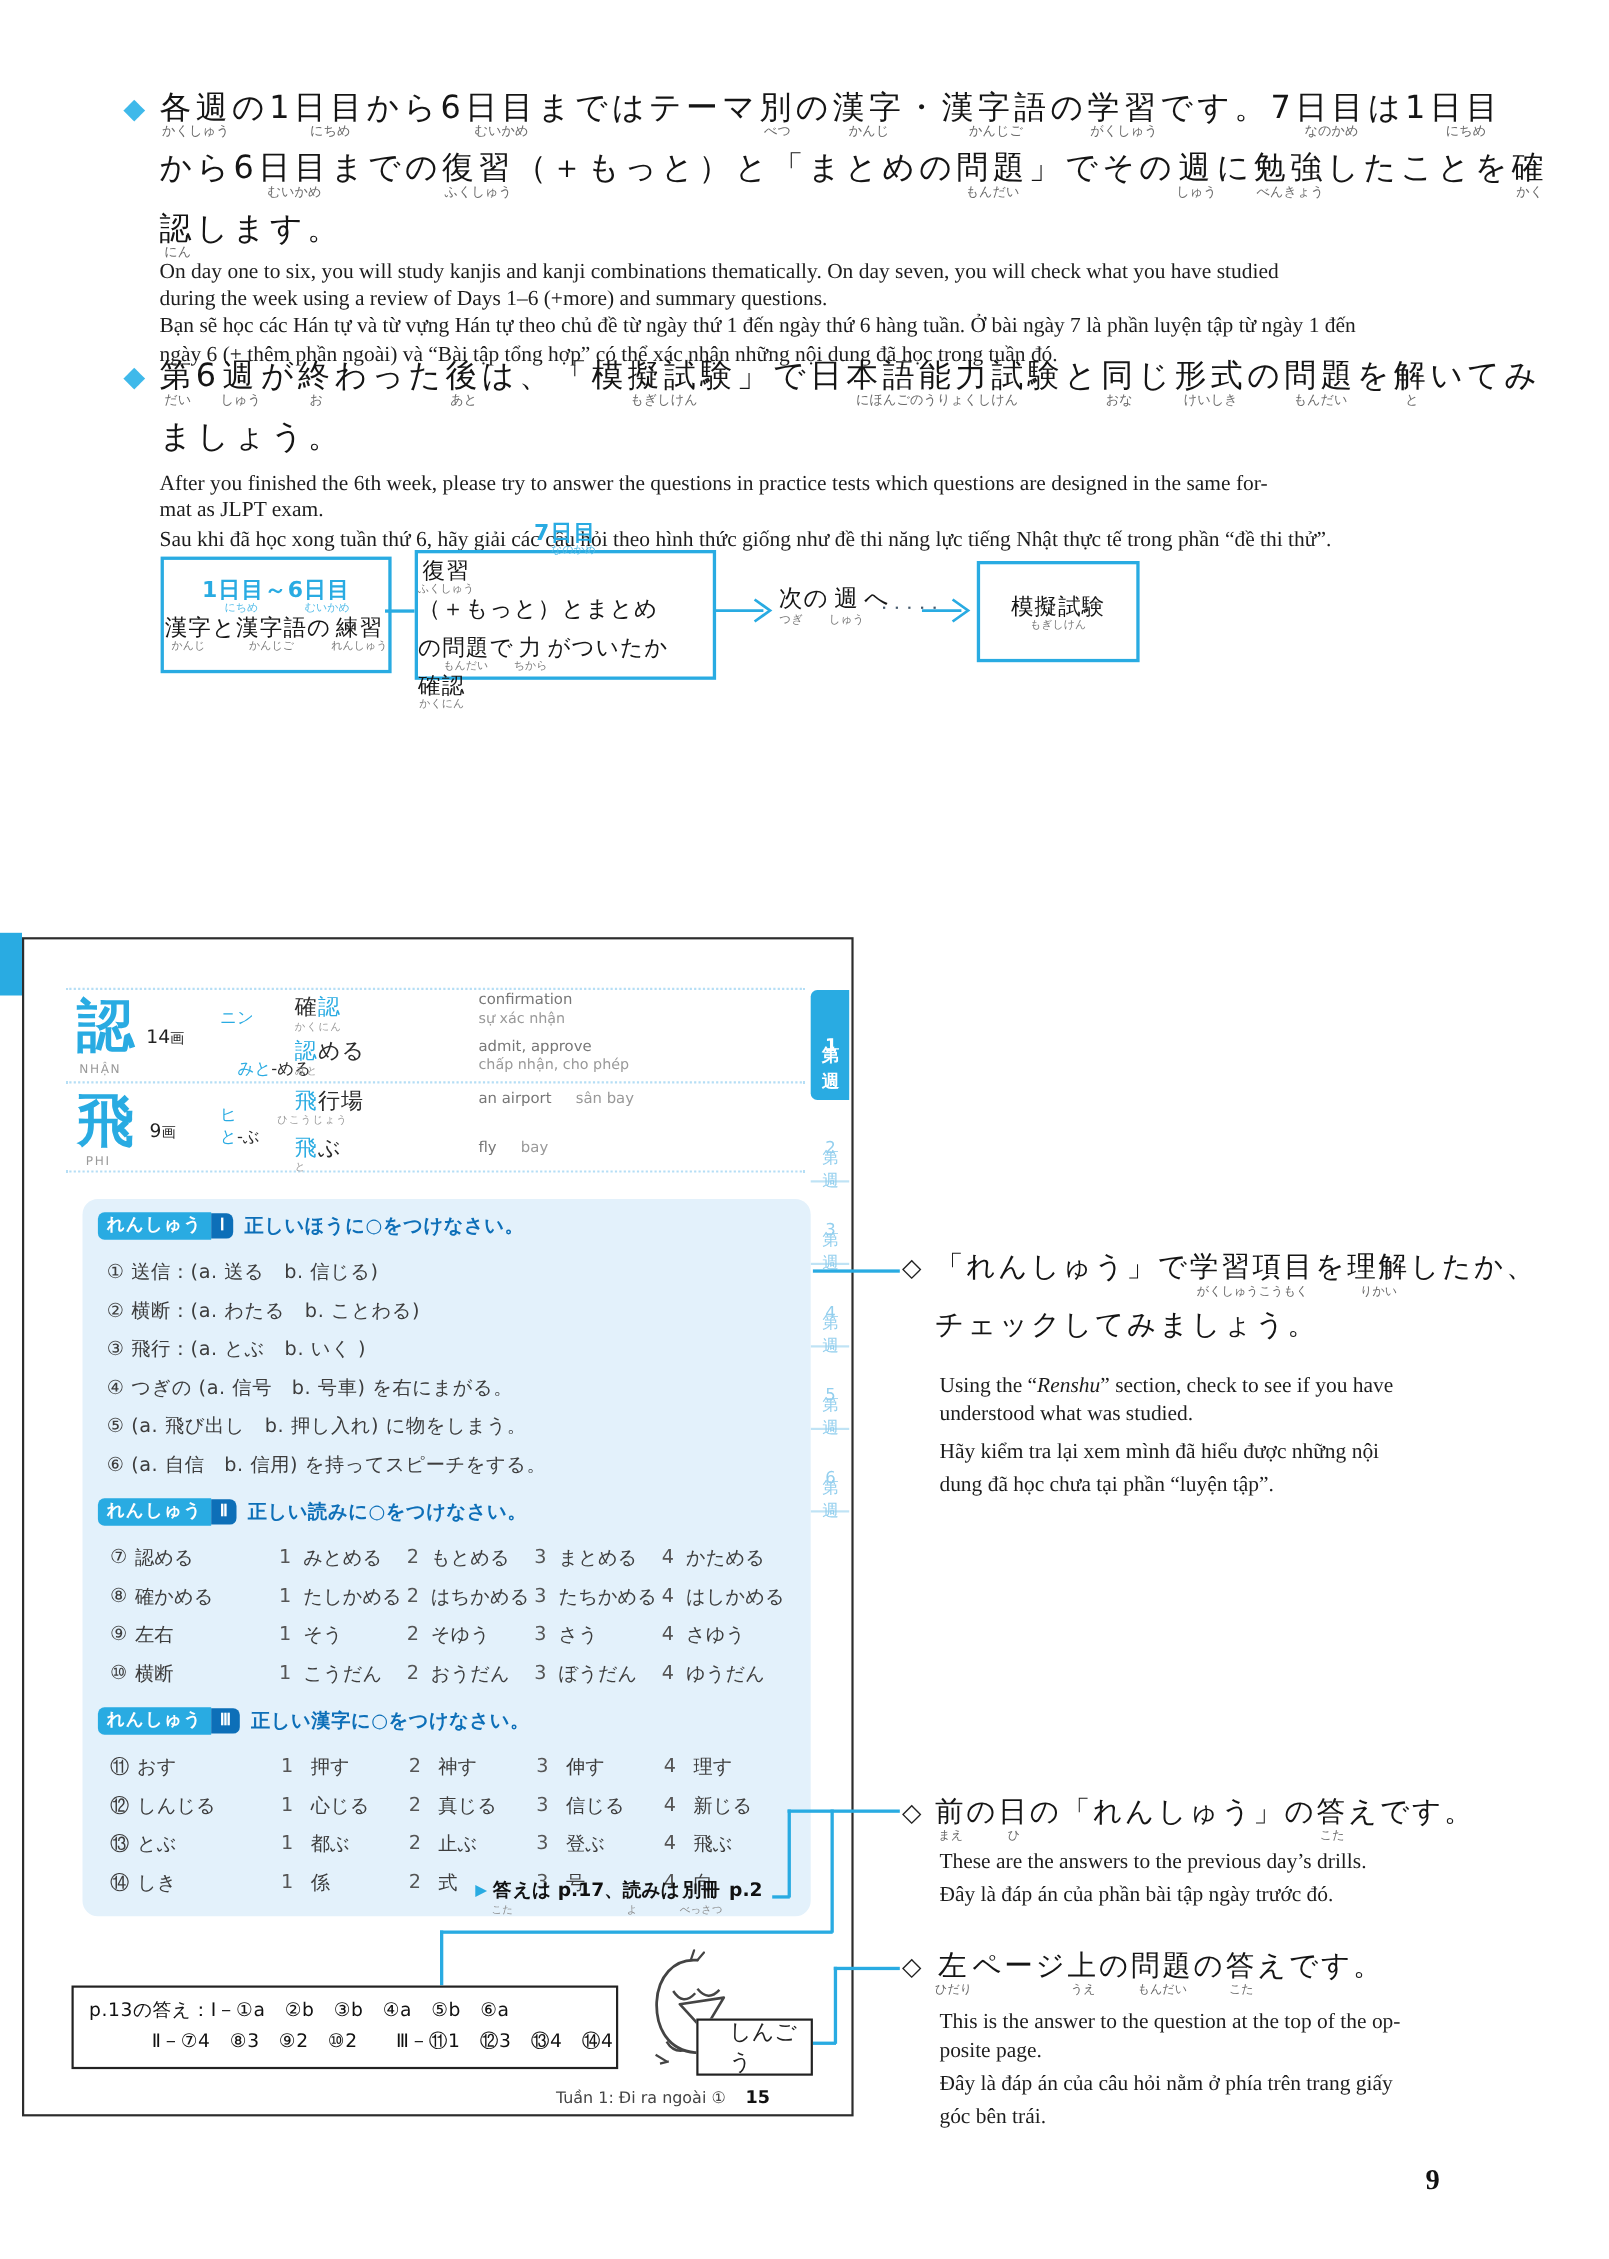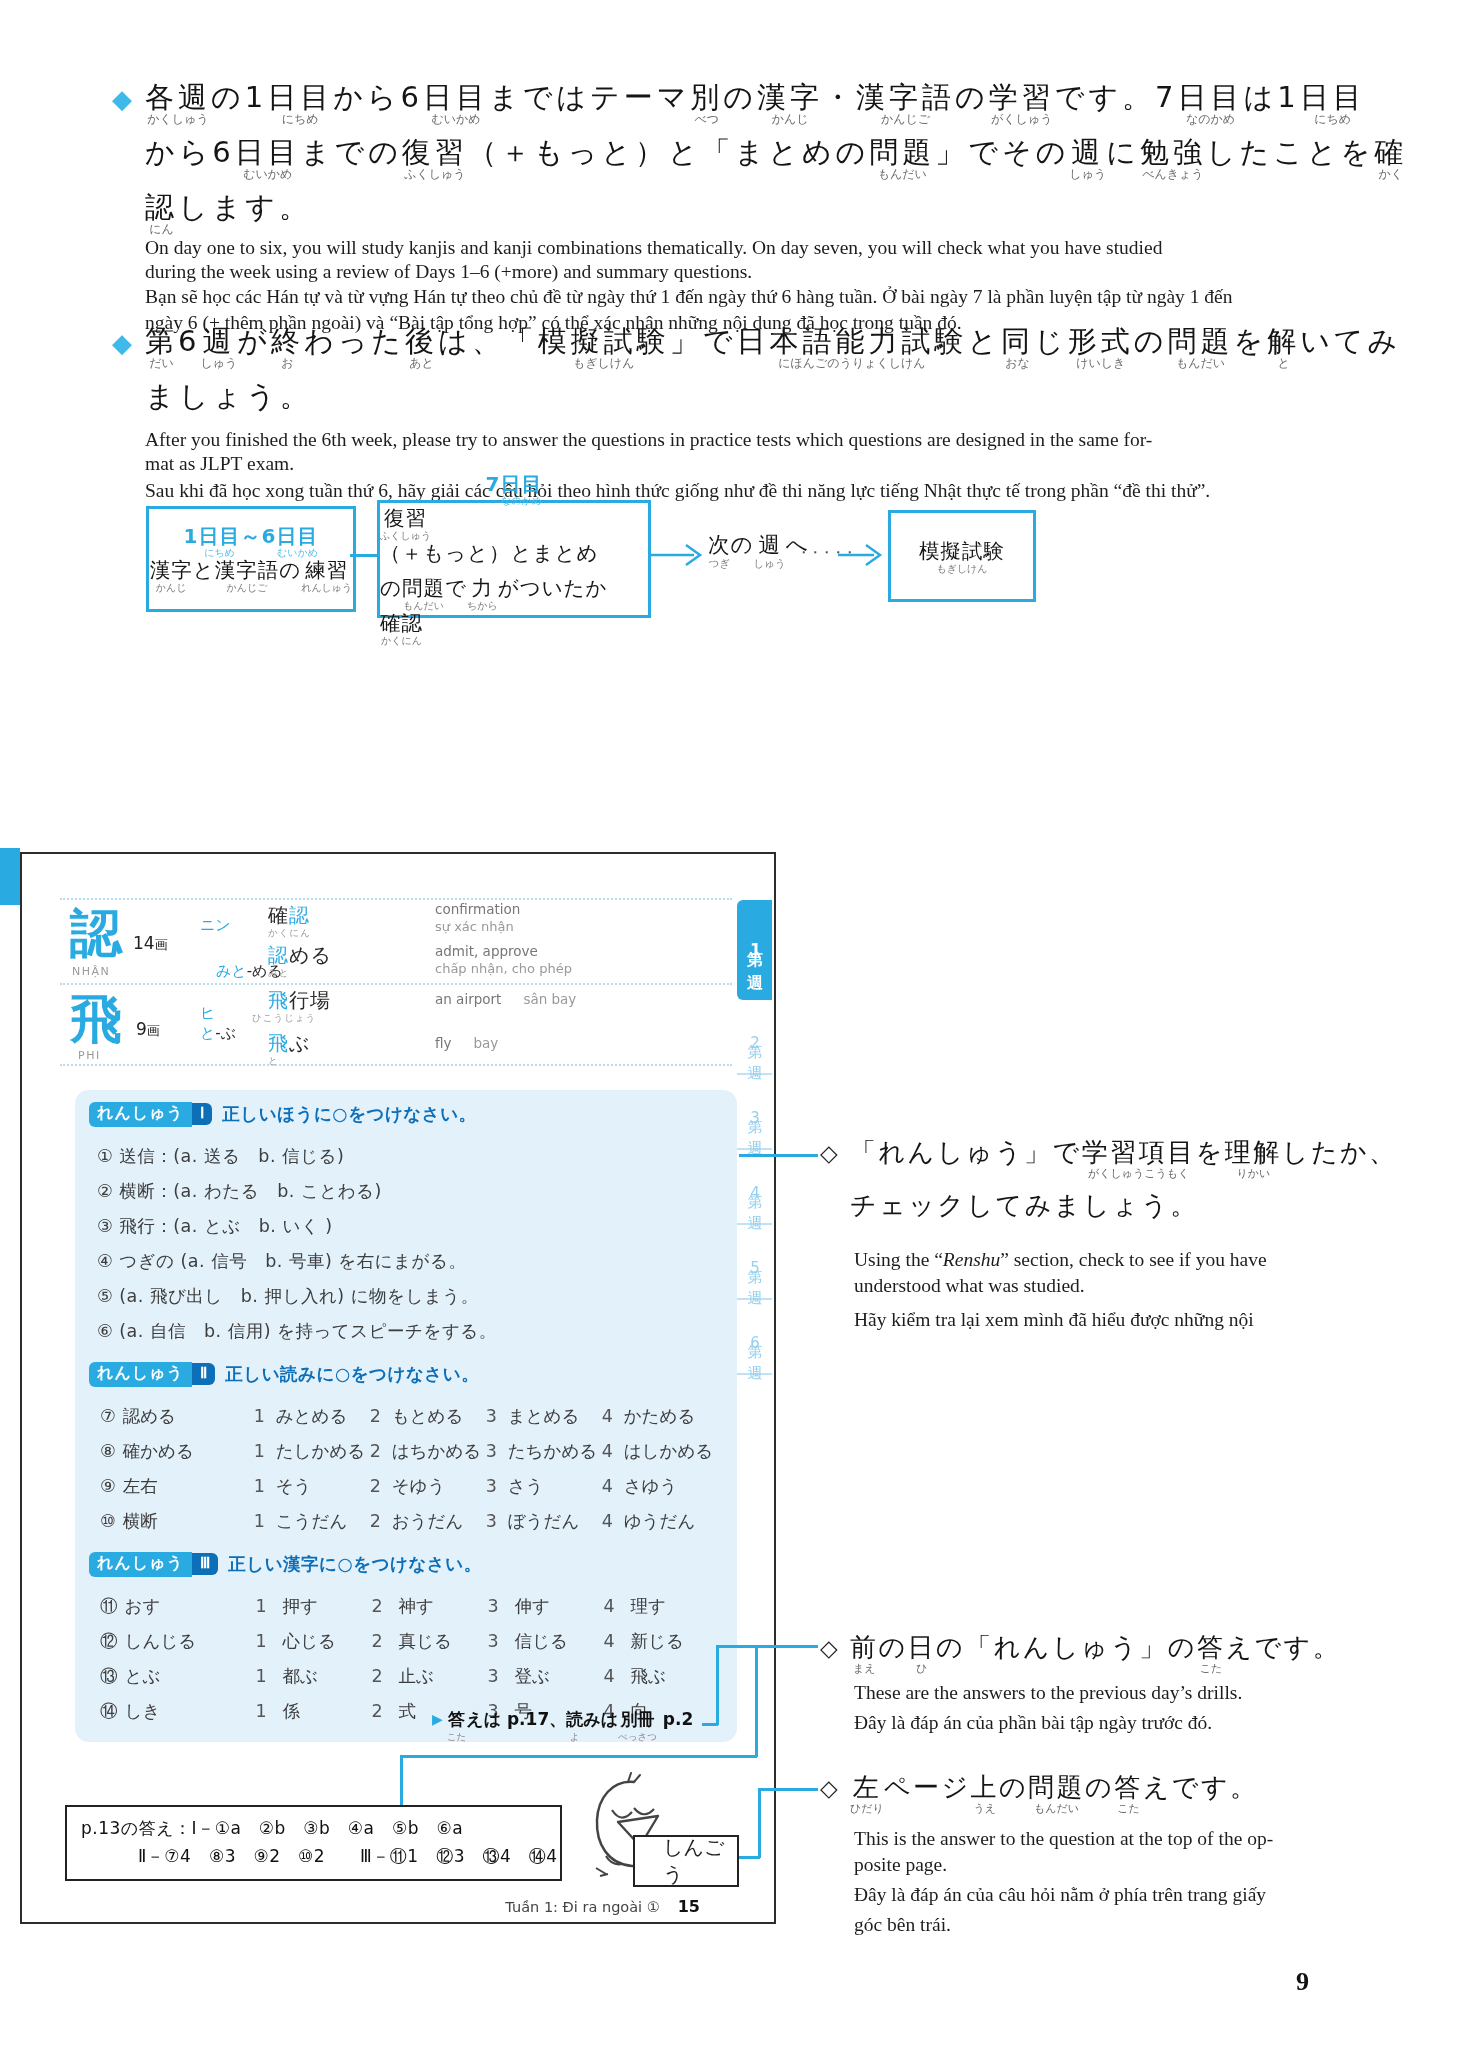--- a/index.html
+++ b/index.html
@@ -703,20 +703,21 @@
               <span class="rb">チェックしてみましょう。</span>
               <span class="rt">&nbsp;</span>
             </span></div>
         </div>
       <div class="apara" style="margin-top:14px;">
         <div class="ln"><span>Using the “</span><i>Renshu</i><span>” section, check to see if you have</span></div>
         <div class="ln">understood what was studied.</div>
       </div>
       <div class="apara vi3" style="margin-top:6px;">
           <div class="ln">Hãy kiểm tra lại xem mình đã hiểu được những nội</div>
+          <div class="ln">dung đã học chưa tại phần “luyện tập”.</div>
         </div>
     </div>
 
     <div class="annot" style="top:788px;">
       <span class="dia">◇</span>
       <div class="atitle">
           <div class="hline"><span class="rseg">
               <span class="rb">前</span>
               <span class="rt">まえ</span>
             </span><span class="rseg">

